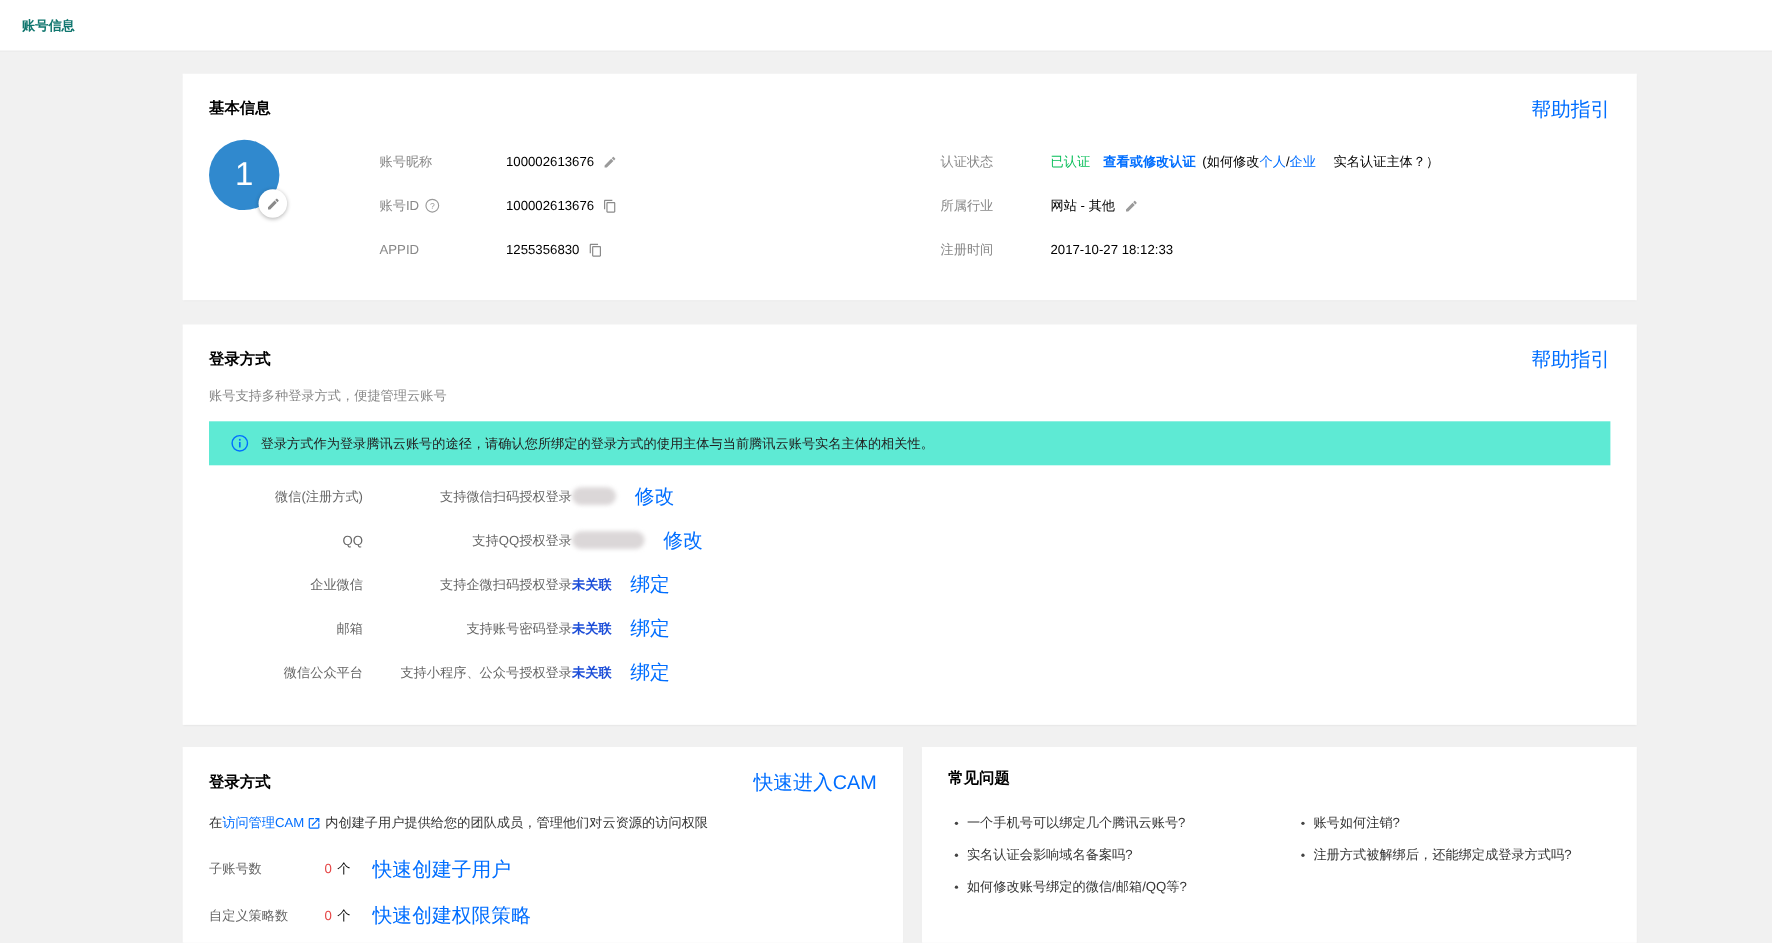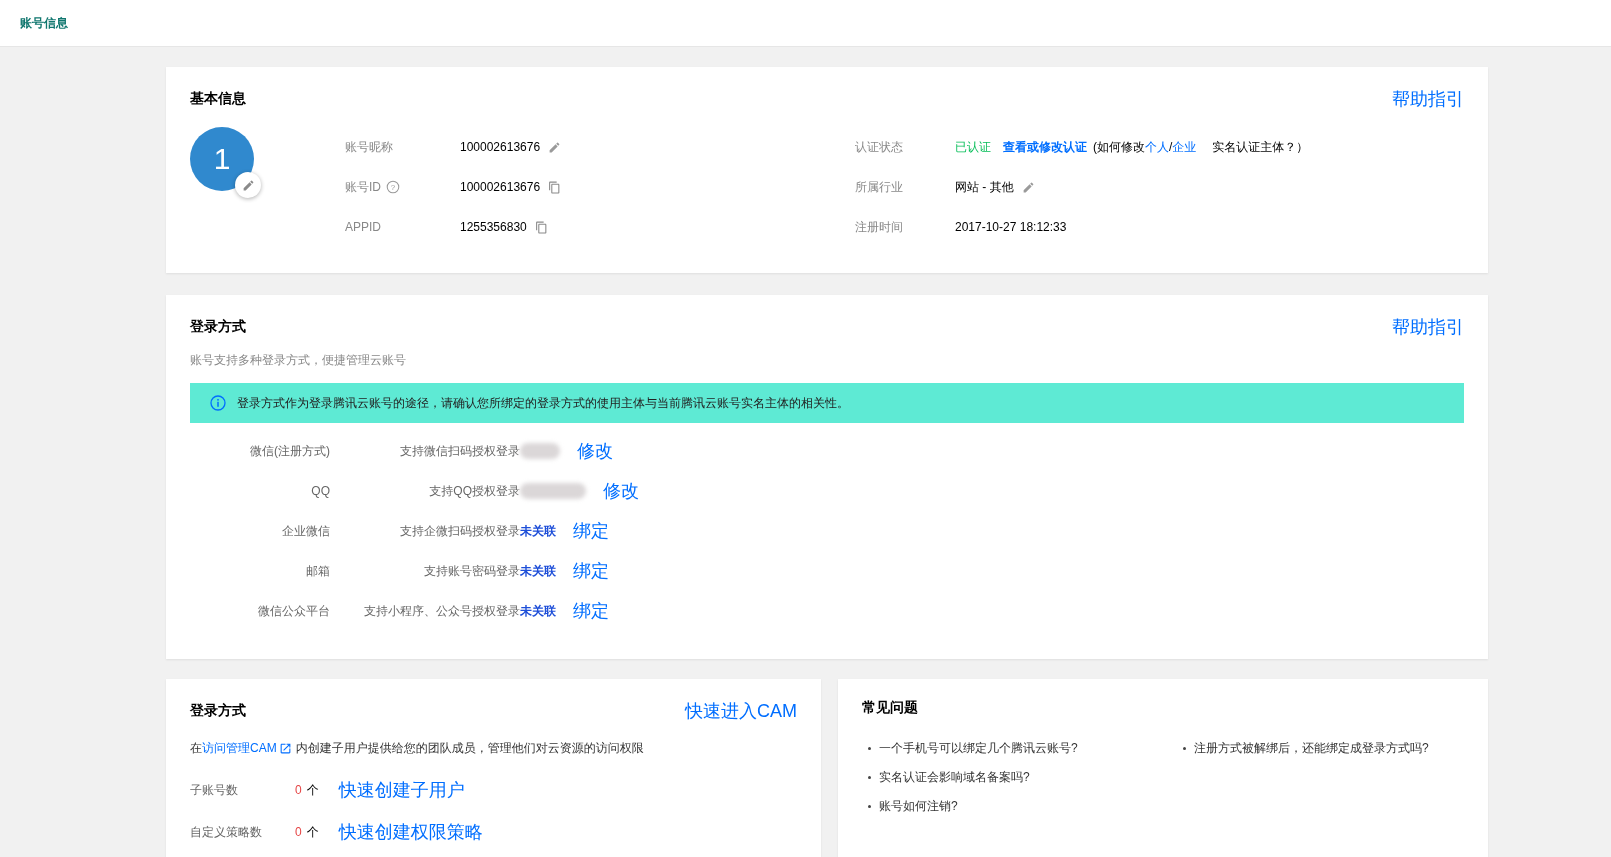--- a/index.html
+++ b/index.html
@@ -281,20 +281,24 @@
         <div class="faq-item">
           <span class="dot"></span>
           <span>一个手机号可以绑定几个腾讯云账号?</span>
         </div>
         <div class="faq-item">
           <span class="dot"></span>
           <span>实名认证会影响域名备案吗?</span>
         </div>
         <div class="faq-item">
           <span class="dot"></span>
+          <span>如何修改账号绑定的微信/邮箱/QQ等?</span>
+        </div>
+        <div class="faq-item">
+          <span class="dot"></span>
           <span>账号如何注销?</span>
         </div>
         <div class="faq-item">
           <span class="dot"></span>
           <span>注册方式被解绑后，还能绑定成登录方式吗?</span>
         </div>
       </div>
     </section>
   </div>
 

